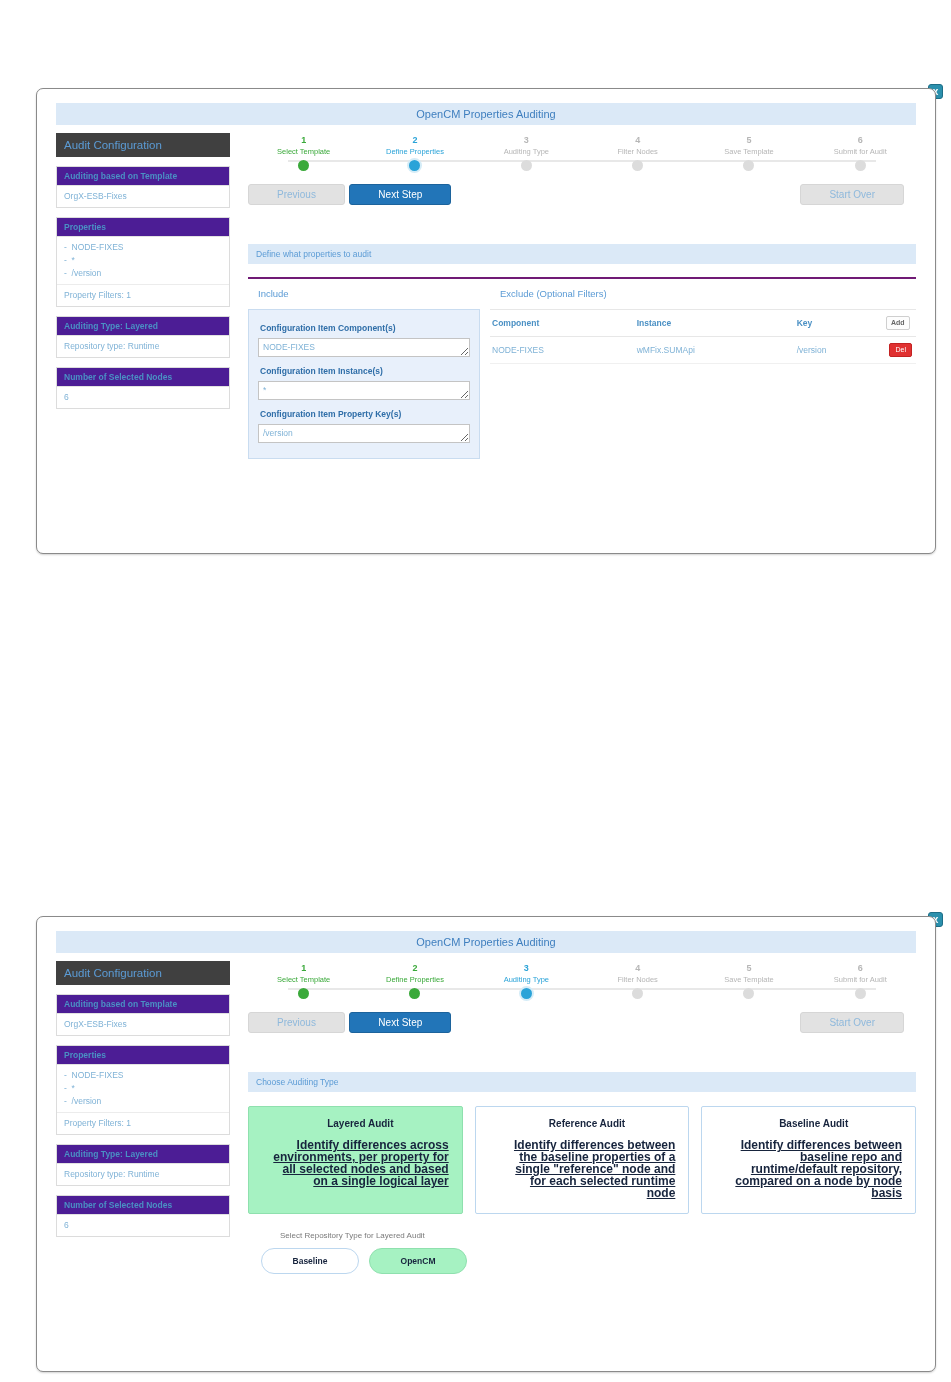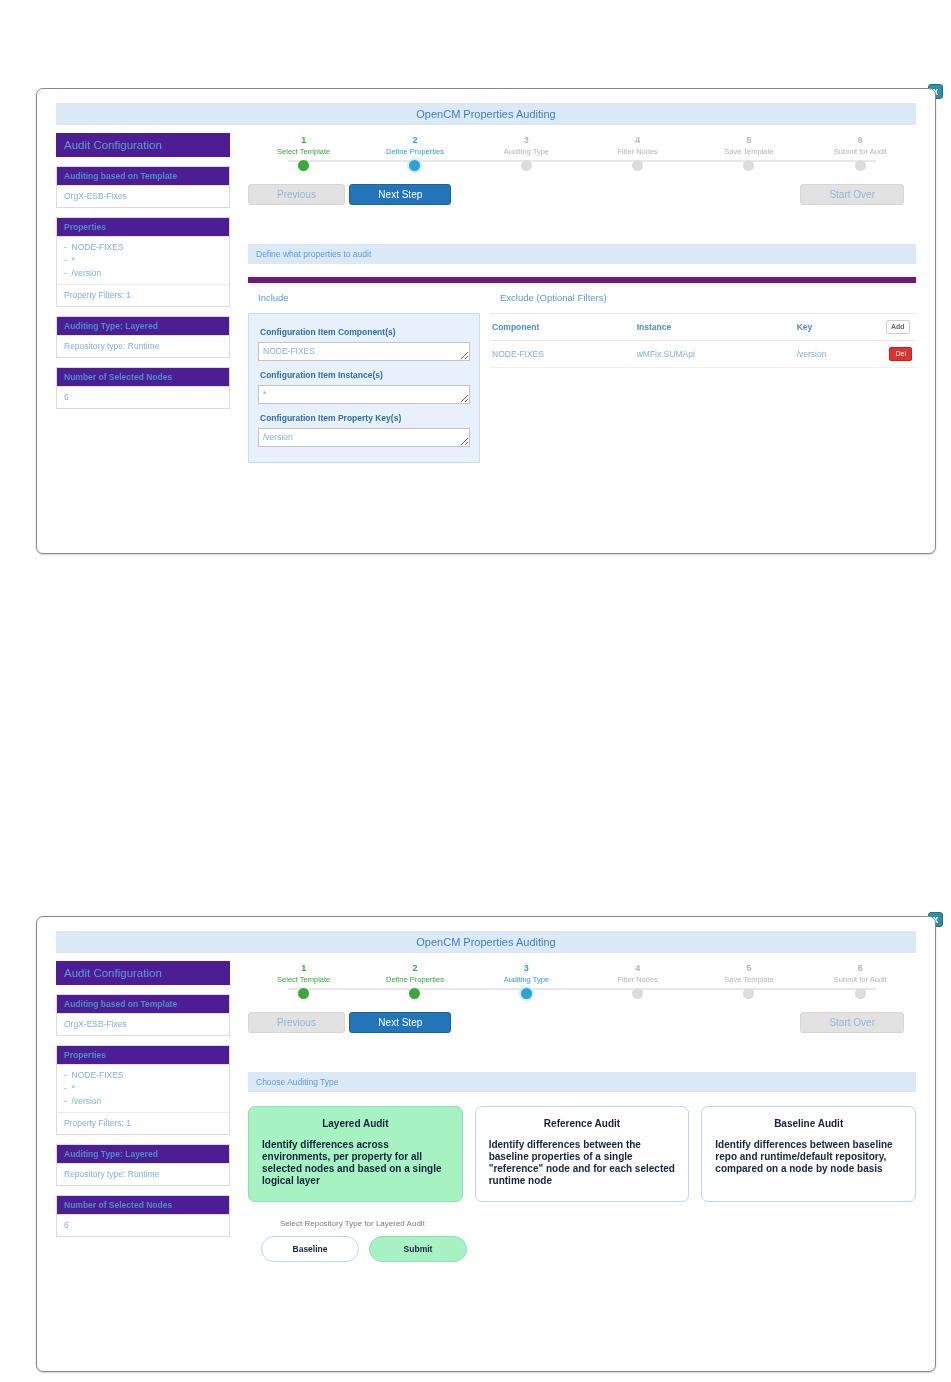--- a/index.html
+++ b/index.html
@@ -66,21 +66,21 @@
     top: 44px;
     bottom: 10px;
     display: flex;
     gap: 18px;
   }
   .sidebar { width: 174px; flex: 0 0 174px; }
   .content { flex: 1 1 auto; position: relative; }
 
   
   .sidebar-title {
-    background: #4c1d95;
+    background: #404040;
     color: #5b9bd5;
     font-size: 11.5px;
     padding: 6px 8px;
     margin-bottom: 9px;
   }
   .card {
     border: 1px solid #dcdcdc;
     margin-bottom: 9px;
     background: #fff;
   }
@@ -189,21 +189,21 @@
     background: #dbe9f7;
     color: #5b9bd5;
     font-size: 8.5px;
     padding: 5px 8px;
     margin-top: 40px;
   }
 
   
   .inc-exc {
     display: flex;
-    border-top: 6px solid #701a75;
+    border-top: 2px solid #701a75;
     margin-top: 13px;
   }
   .col-include { width: 232px; flex: 0 0 232px; }
   .col-exclude { flex: 1 1 auto; padding-left: 10px; }
   .col-heading {
     color: #5b9bd5;
     font-size: 9.5px;
     padding: 9px 10px 10px 10px;
   }
   .include-box {
@@ -274,44 +274,45 @@
 
   
   .type-cards {
     display: flex;
     gap: 12px;
     margin-top: 14px;
   }
   .type-card {
     flex: 1 1 0;
     border: 1px solid #bcd7ef;
-    border-radius: 7px;
+    border-radius: 2px;
     background: #ffffff;
-    padding: 11px 13px 14px 13px;
+    padding: 11px 13px 14px 23px;
     box-sizing: border-box;
     min-height: 76px;
     cursor: pointer;
   }
   .type-card.selected {
     background: #a6f2c2;
     border-color: #8fe0ae;
   }
   .type-card-title {
     text-align: center;
     font-size: 10px;
     font-weight: bold;
     color: #17243d;
     margin-bottom: 10px;
   }
   .type-card-desc {
-    text-align: left;
-    font-size: 10px;
+    text-align: right;
+    font-size: 12px;
     font-weight: bold;
     color: #17243d;
     line-height: 12px;
+    text-decoration: underline;
   }
 
   .repo-label {
     font-size: 8px;
     color: #7a7a7a;
     margin: 17px 0 8px 32px;
   }
   .pill-row { display: flex; gap: 10px; margin-left: 13px; }
   .pill {
     width: 98px;
@@ -555,20 +556,20 @@
           </div>
           <div class="type-card">
             <div class="type-card-title">Baseline Audit</div>
             <div class="type-card-desc">Identify differences between baseline repo and runtime/default repository, compared on a node by node basis</div>
           </div>
         </div>
 
         <div class="repo-label">Select Repository Type for Layered Audit</div>
         <div class="pill-row">
           <div class="pill">Baseline</div>
-          <div class="pill selected">Submit</div>
+          <div class="pill selected">OpenCM</div>
         </div>
 
       </div>
     </div>
   </div>
 
 </div>
 
 </body></html>

